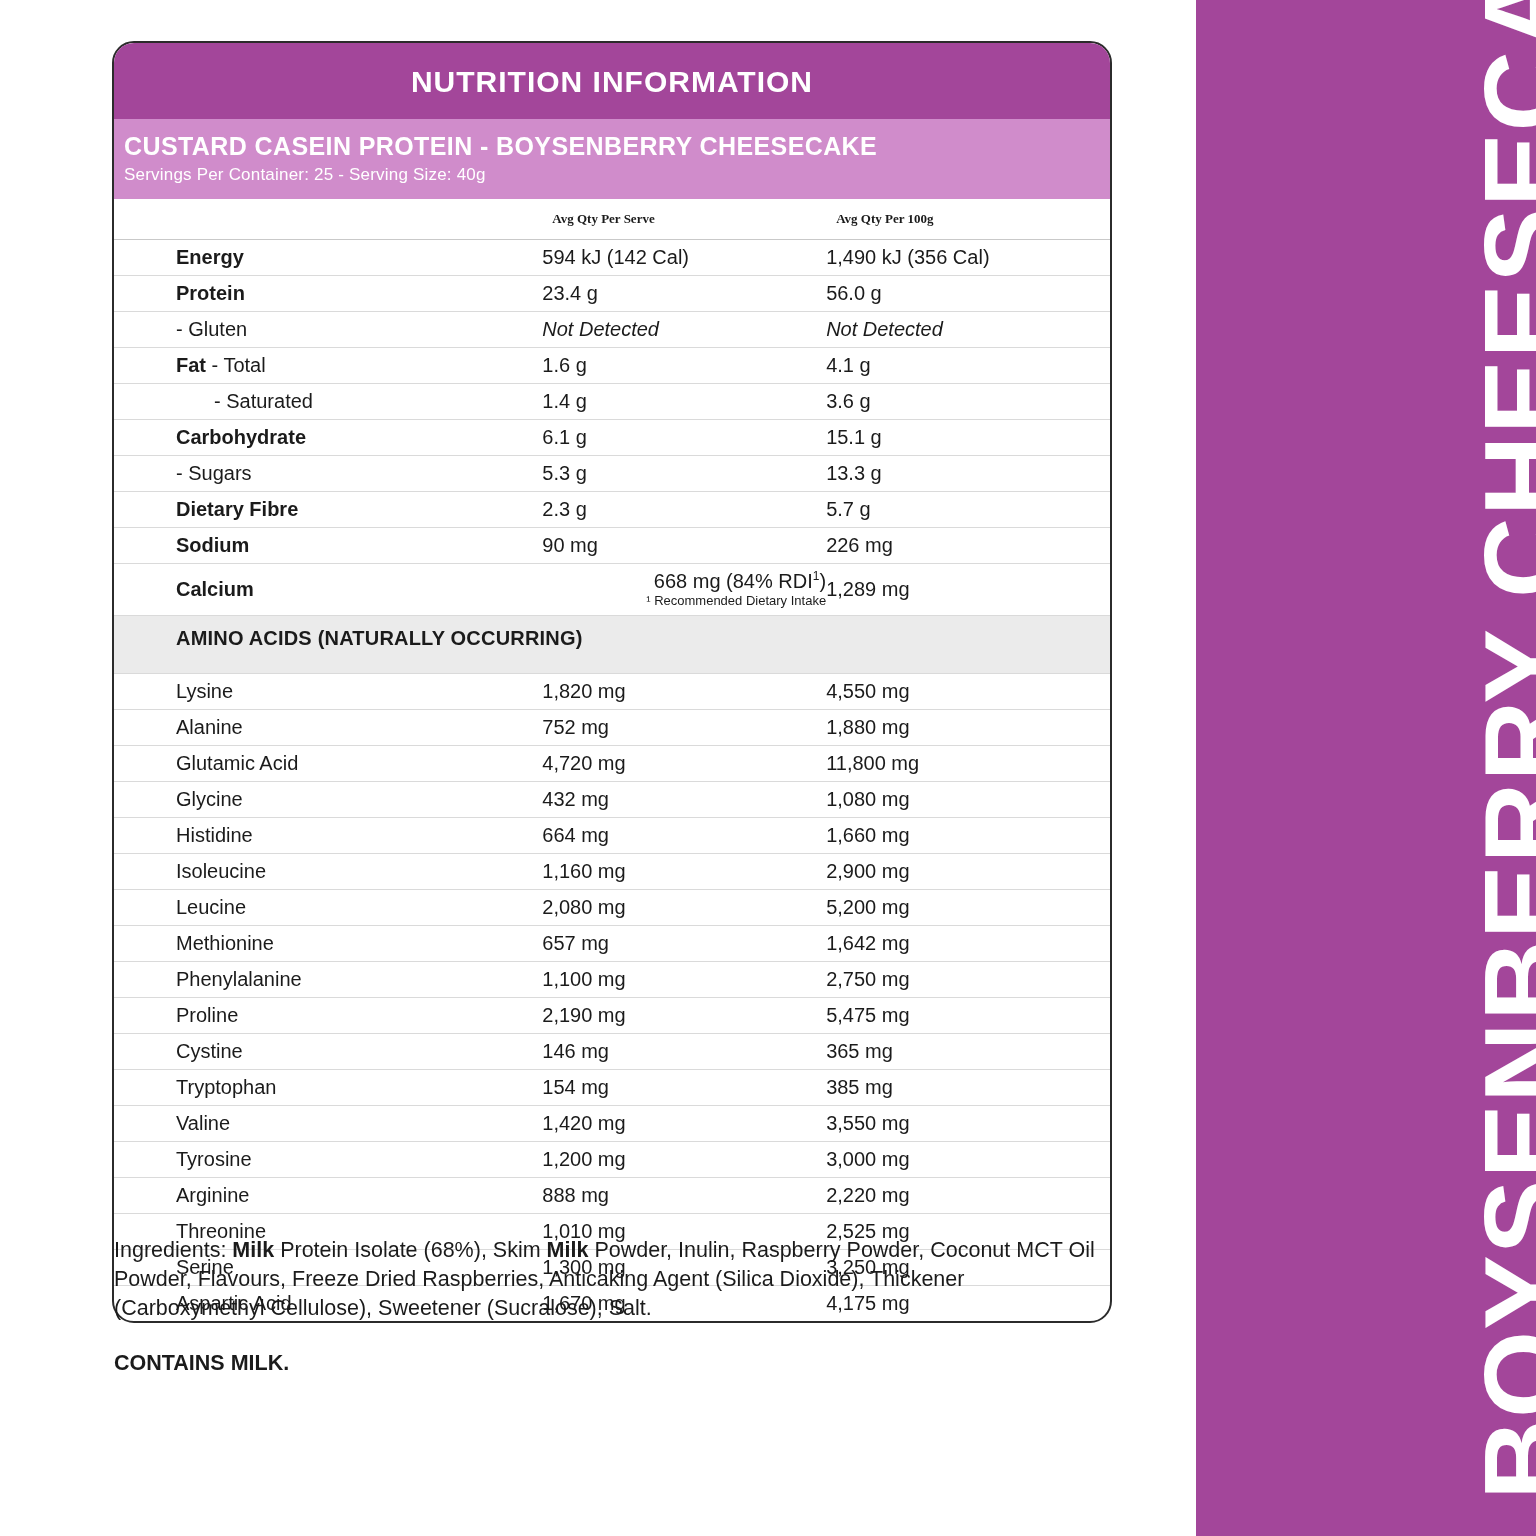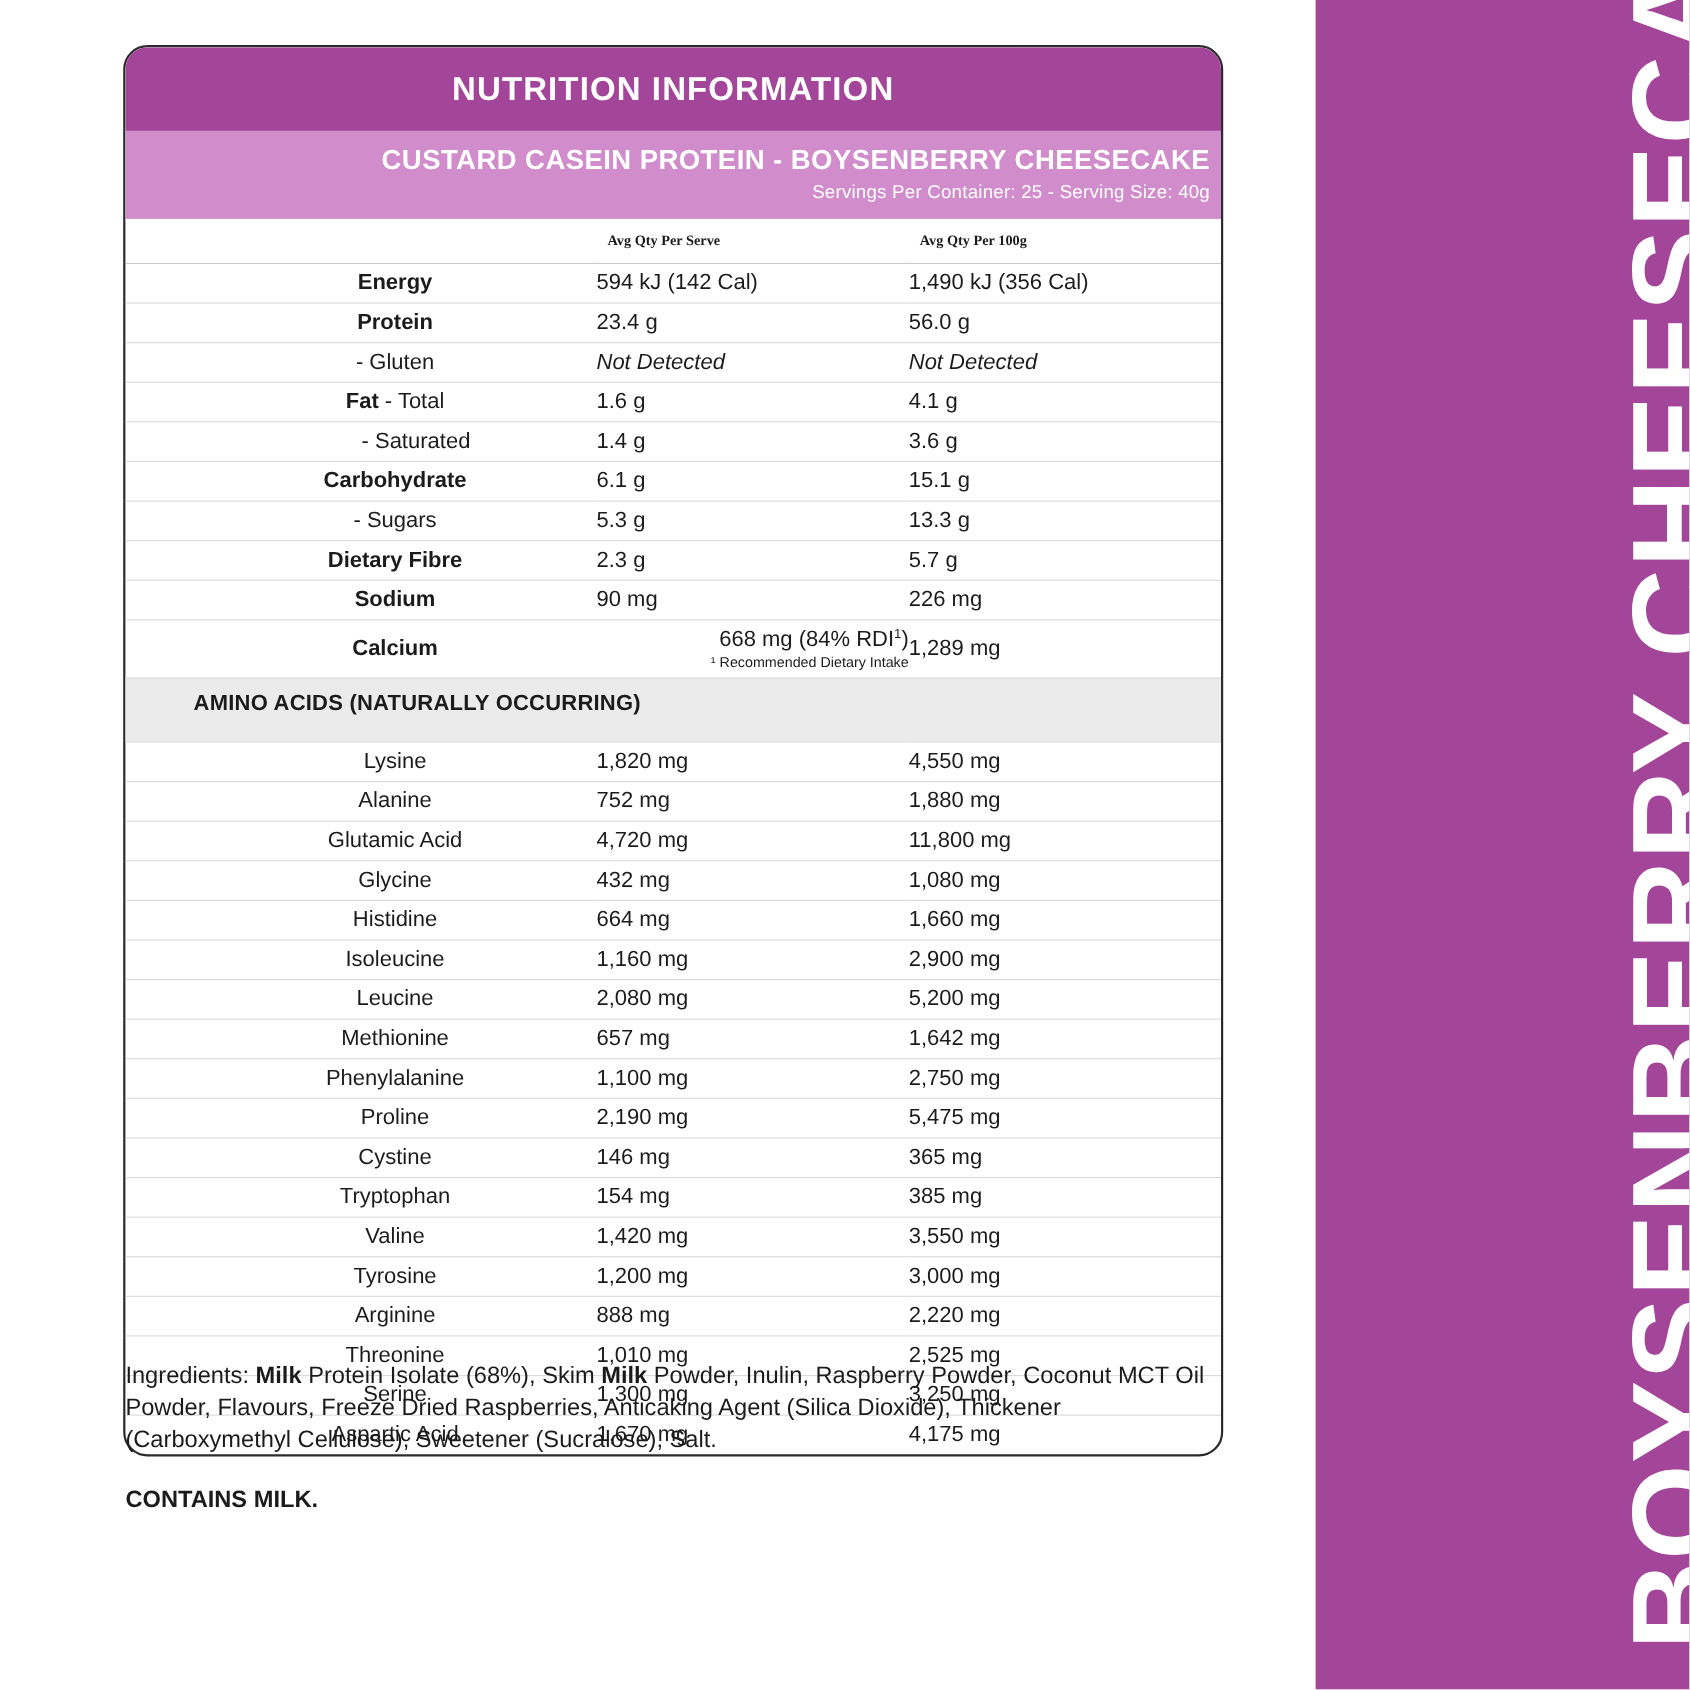--- a/index.html
+++ b/index.html
@@ -54,21 +54,21 @@
     color: #ffffff;
     text-align: center;
     font-weight: bold;
     font-size: 30px;
     letter-spacing: 1px;
     padding: 22px 10px 20px 10px;
   }
   .hdr-sub {
     background: #d08ccb;
     color: #ffffff;
-    text-align: right;
+    text-align: left;
     padding: 12px 10px 14px 10px;
   }
   .hdr-sub .prod {
     font-weight: bold;
     font-size: 25px;
     letter-spacing: 0.4px;
     line-height: 1.2;
   }
   .hdr-sub .serv {
     font-size: 17px;
@@ -99,21 +99,21 @@
   }
   tr.colhead th.blank { border-bottom: 1px solid #c9c9c9; }
 
   tr.row td {
     border-bottom: 1px solid #dadada;
     padding: 6px 0 6px 0;
     height: 31px;
   }
   tr.row td.name {
     padding-left: 62px;
-    text-align: center;
+    text-align: left;
   }
   tr.row td.val {
     text-align: left;
     padding-right: 22px;
   }
   .bold { font-weight: bold; }
   .ital { font-style: italic; }
 
   tr.section td {
     background: #ebebeb;

